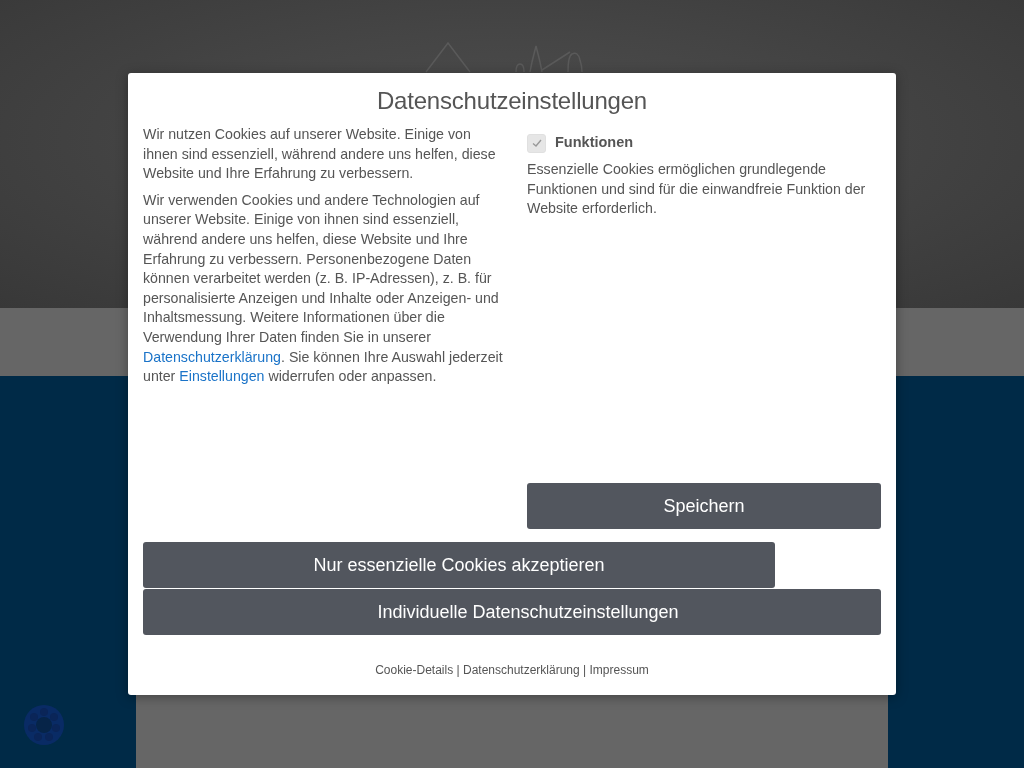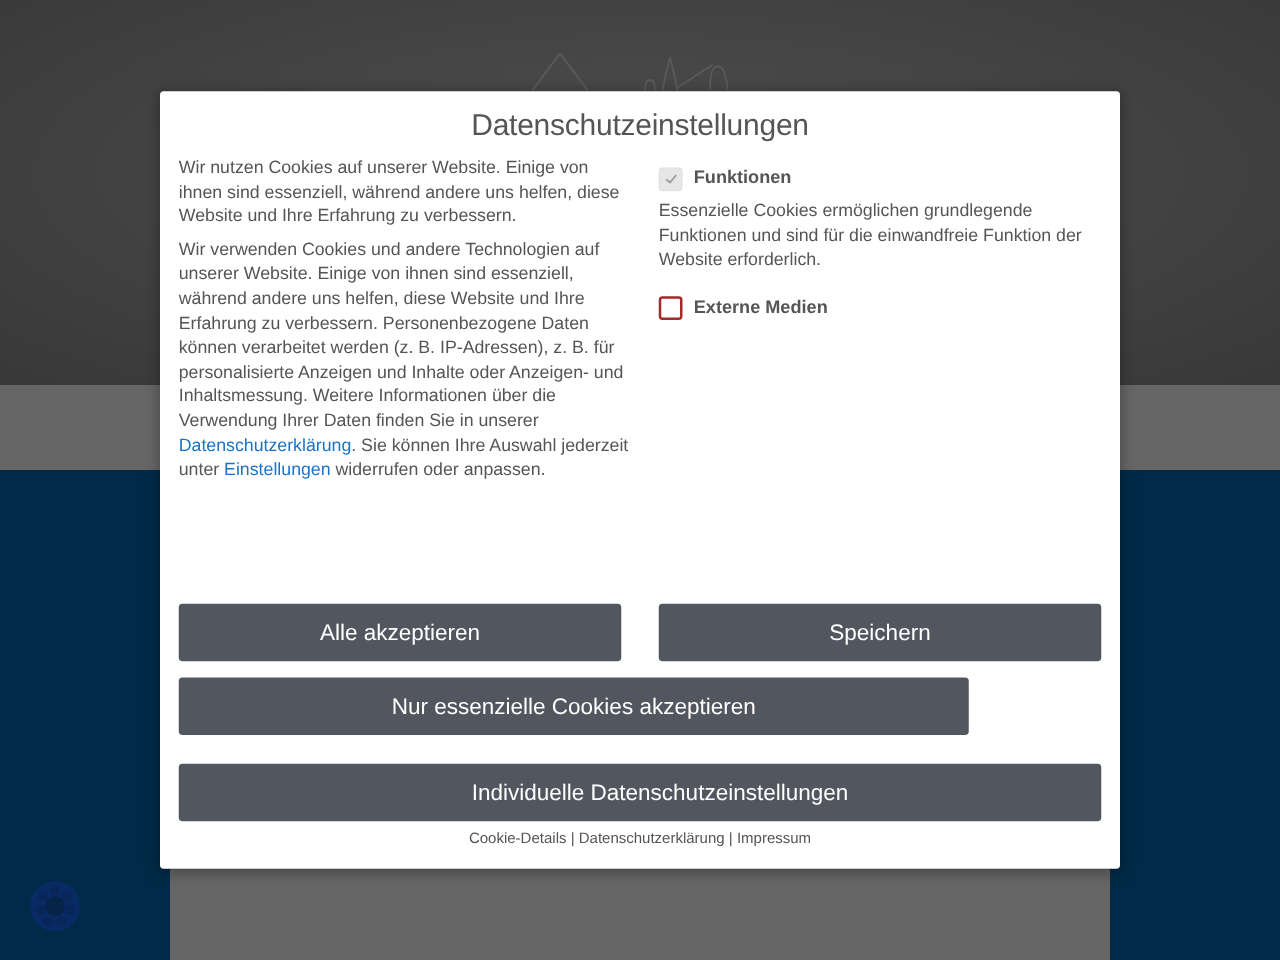--- a/index.html
+++ b/index.html
@@ -36,21 +36,21 @@
   .cb svg { width: 12px; height: 12px; }
   .grp-label { font-weight: bold; font-size: 14.5px; color: #555; }
   .grp-desc { }
 
   .btn { position: absolute; height: 46px; background: #52565e; color: #fff; border-radius: 3px;
     display: flex; align-items: center; justify-content: center;
     font-family: "Liberation Sans", sans-serif; font-size: 18px; cursor: pointer; }
   .btn-accept-all { left: 15px; top: 410px; width: 354px; }
   .btn-save { left: 399px; top: 410px; width: 354px; }
   .btn-essential { left: 15px; top: 469px; width: 632px; }
-  .btn-individual { left: 15px; top: 538px; width: 738px; padding-left: 32px; }
+  .btn-individual { left: 15px; top: 516px; width: 738px; padding-left: 32px; }
 
   .footer-links { position: absolute; left: 0; top: 590px; width: 768px; text-align: center;
     font-family: "Liberation Sans", sans-serif; font-size: 12px; color: #555; }
   .footer-links a { color: #555; text-decoration: none; }
 </style>
 </head>
 <body>
 
 <div class="bg-header">
   <svg class="bg-skyline" viewBox="0 0 180 40">
@@ -94,28 +94,23 @@
         <span class="cb checked">
           <svg viewBox="0 0 12 12">
               <polyline points="2,6.5 5,9 10,3" fill="none" stroke="#999" stroke-width="1.4"></polyline>
             </svg>
         </span>
         <span class="grp-label">Funktionen</span>
       </div>
       <div class="grp-desc">Essenzielle Cookies ermöglichen grundlegende Funktionen und sind für die einwandfreie Funktion der Website erforderlich.</div>
     </div>
     <div class="grp">
-      <div class="grp-head">
-        <span class="cb unchecked"></span>
-        <span class="grp-label">Externe Medien</span>
-      </div>
     </div>
   </div>
 
-  <div class="btn btn-accept-all">Alle akzeptieren</div>
   <div class="btn btn-save">Speichern</div>
   <div class="btn btn-essential">Nur essenzielle Cookies akzeptieren</div>
   <div class="btn btn-individual">Individuelle Datenschutzeinstellungen</div>
 
   <div class="footer-links">
     <a href="#">Cookie-Details</a><span> | </span><a href="#">Datenschutzerklärung</a><span> | </span><a href="#">Impressum</a>
   </div>
 </div>
 
 </body></html>

